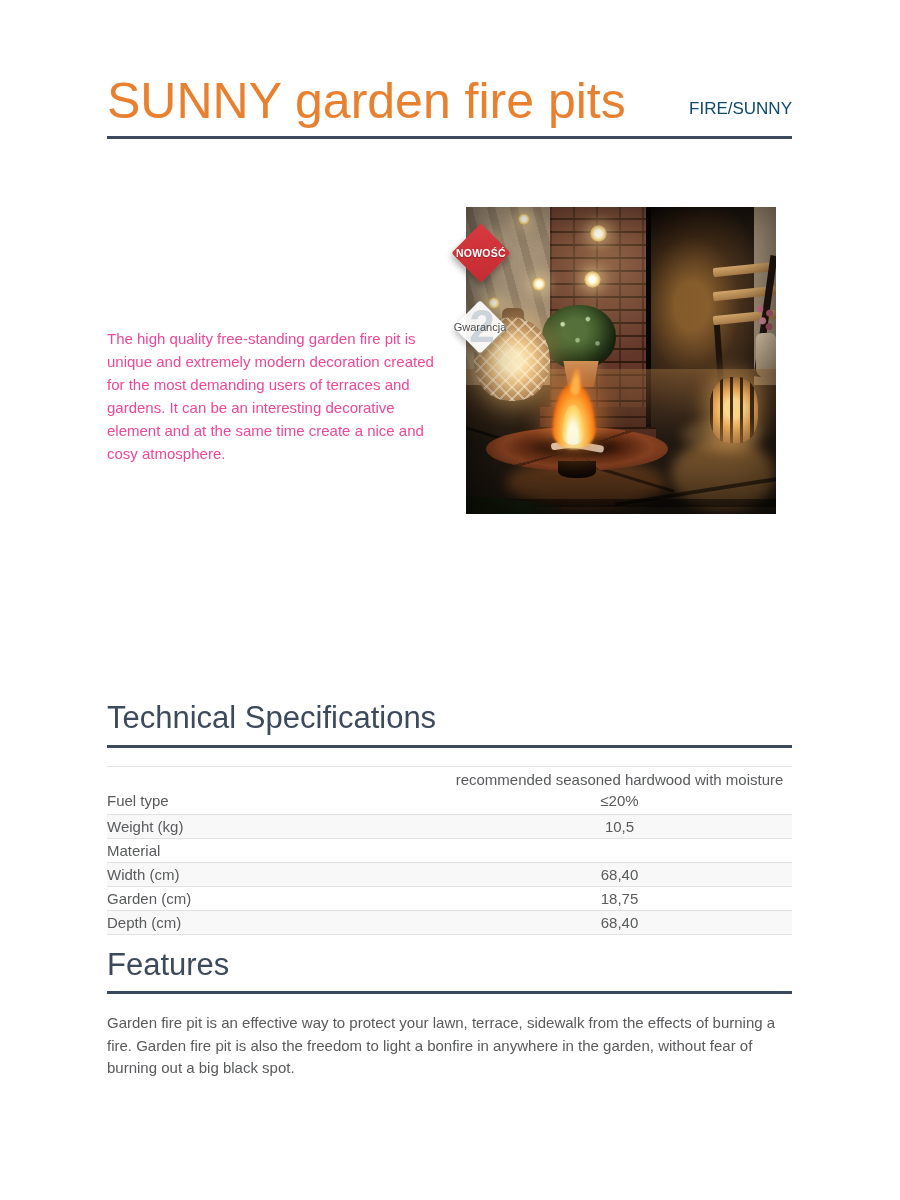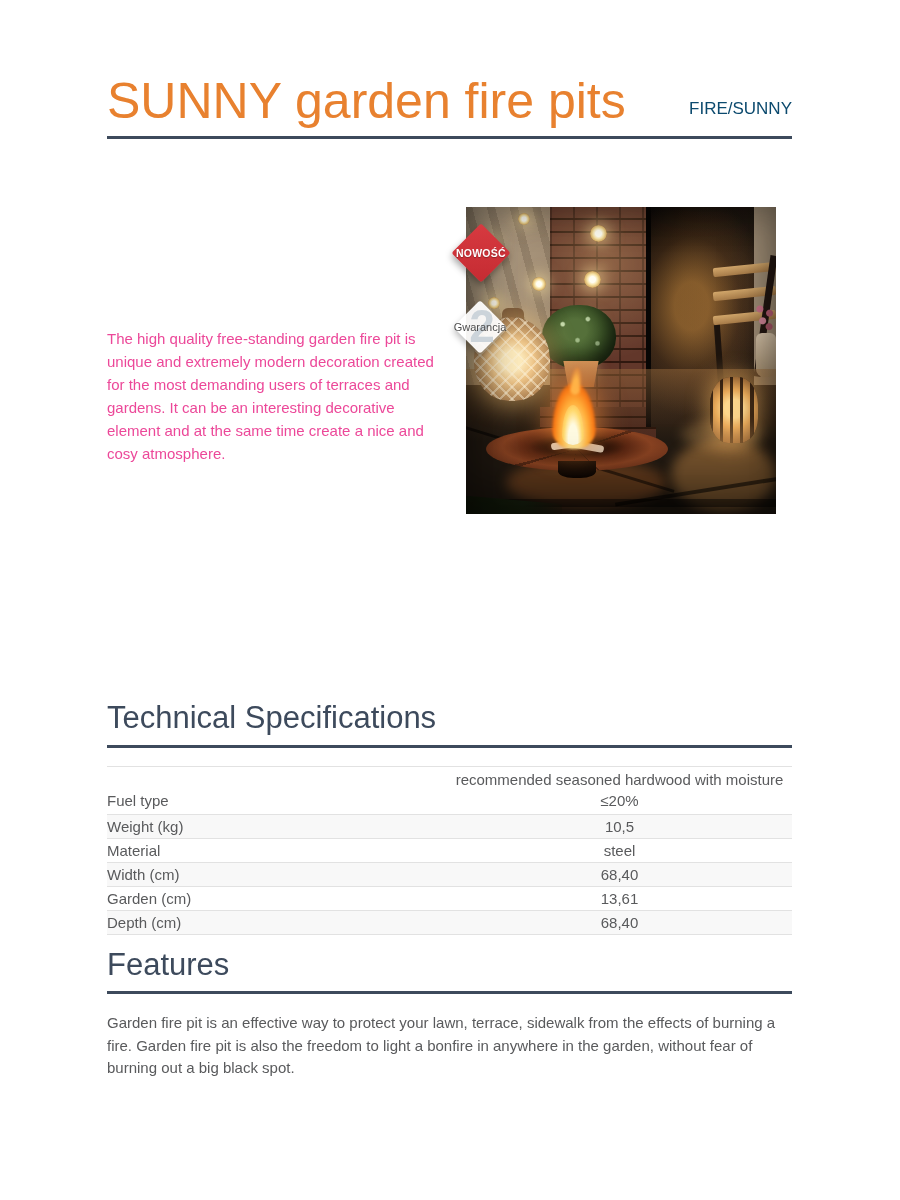--- a/index.html
+++ b/index.html
@@ -236,29 +236,28 @@
     <div class="srow tall">
       <div class="slabel">Fuel type</div>
       <div class="sval">recommended seasoned hardwood with moisture ≤20%</div>
     </div>
     <div class="srow">
       <div class="slabel">Weight (kg)</div>
       <div class="sval">10,5</div>
     </div>
     <div class="srow">
       <div class="slabel">Material</div>
-      <div class="sval">steel</div>
     </div>
     <div class="srow">
       <div class="slabel">Width (cm)</div>
       <div class="sval">68,40</div>
     </div>
     <div class="srow">
       <div class="slabel">Garden (cm)</div>
-      <div class="sval">13,61</div>
+      <div class="sval">18,75</div>
     </div>
     <div class="srow">
       <div class="slabel">Depth (cm)</div>
       <div class="sval">68,40</div>
     </div>
   </div>
 
   <h2 class="section-h h-features">Features</h2>
   <div class="rule rule-3"></div>
   <p class="features-text">Garden fire pit is an effective way to protect your lawn, terrace, sidewalk from the effects of burning a fire. Garden fire pit is also the freedom to light a bonfire in anywhere in the garden, without fear of burning out a big black spot.</p>

